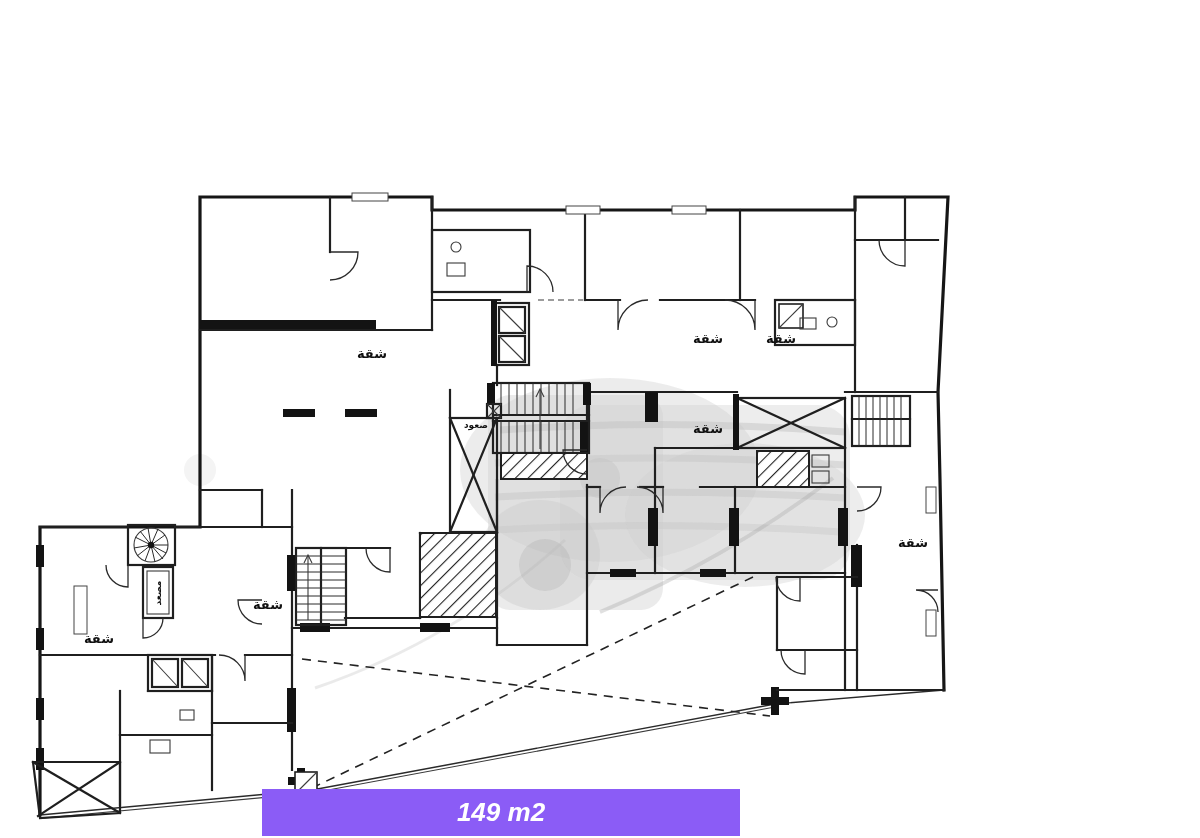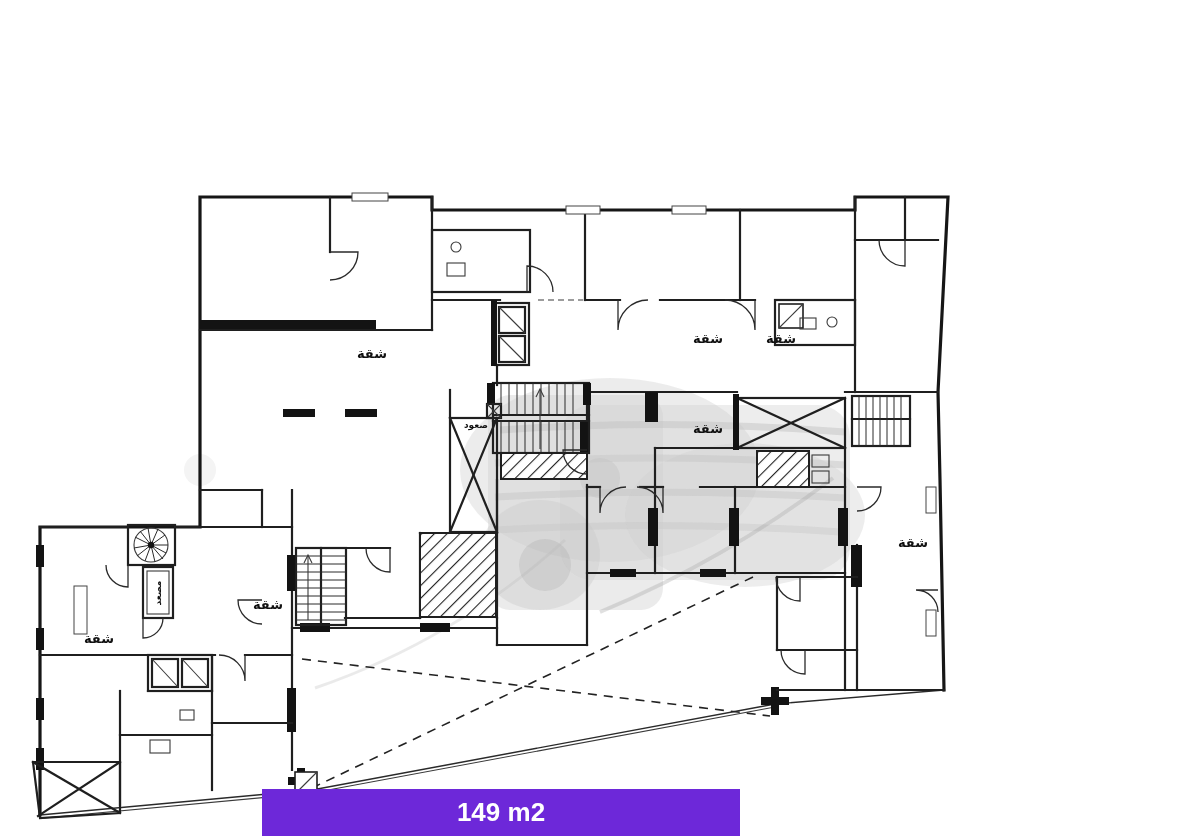--- a/index.html
+++ b/index.html
@@ -342,16 +342,16 @@
     <text class="lbl" x="781" y="343" text-anchor="middle">شقة</text>
     <text class="lbl" x="708" y="433" text-anchor="middle">شقة</text>
     <text class="lbl" x="913" y="547" text-anchor="middle">شقة</text>
     <text class="lbl" x="268" y="609" text-anchor="middle">شقة</text>
     <text class="lbl" x="99" y="643" text-anchor="middle">شقة</text>
     <text class="lbl-sm" x="158" y="596" text-anchor="middle" transform="rotate(-90 158 593)">مصعد</text>
     <text class="lbl-sm" x="476" y="428" text-anchor="middle">صعود</text>
   </g>
 </svg>
 
-<div id="area-bar" style="background: #6d28d9;">
+<div id="area-bar" style="background: #8b5cf6; font-style: italic;">
   <span style="color: rgb(255, 255, 255);">149 m2</span>
 </div>
 </div>
 
 </body></html>

